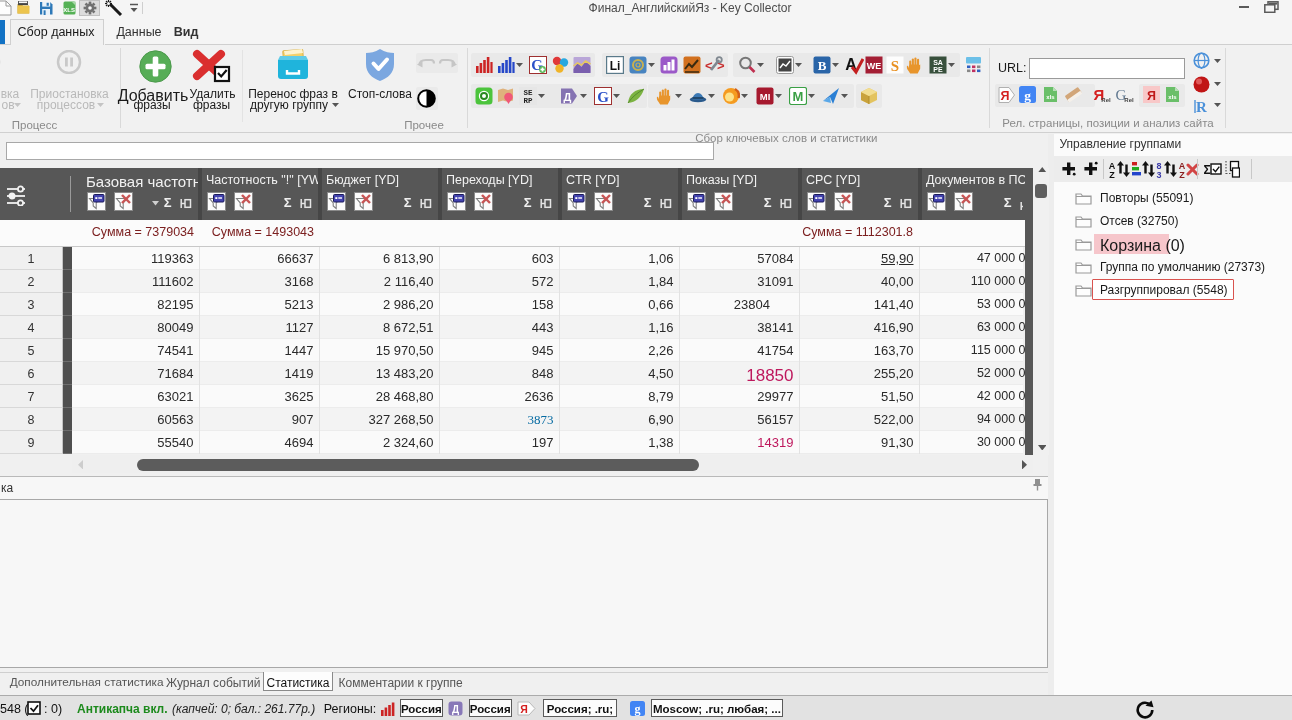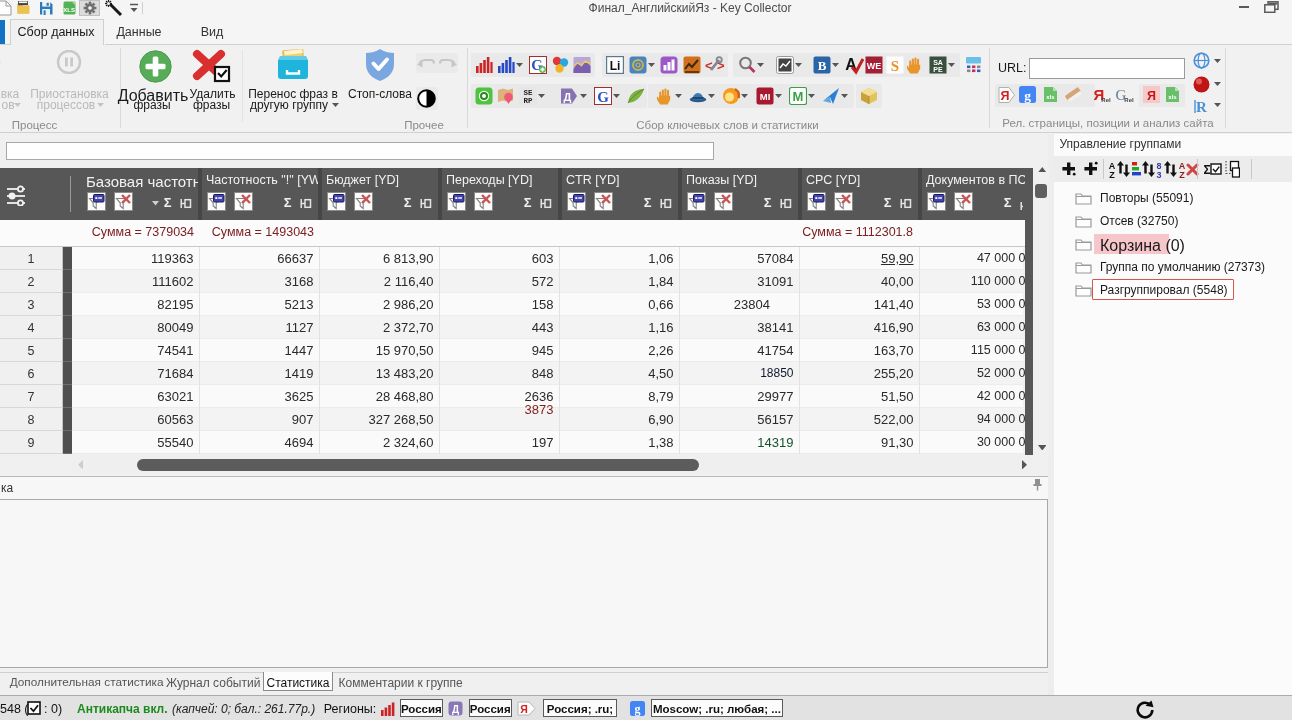--- a/index.html
+++ b/index.html
@@ -61,21 +61,21 @@
 <div style="position:absolute;left:1239px;top:6px;width:10px;height:2px;background:#5a5a5a;"></div>
 <svg style="position:absolute;left:1264px;top:1px;" width="15" height="12" viewBox="0 0 15 12">
     <rect x="4" y="0.8" width="10" height="7.5" fill="none" stroke="#5a5a5a" stroke-width="1.5"></rect>
     <rect x="4.8" y="1.6" width="8.4" height="2" fill="#5a5a5a"></rect>
     <rect x="0.8" y="3.8" width="10" height="7.5" fill="#f5f5f5" stroke="#5a5a5a" stroke-width="1.5"></rect>
   </svg>
 <div style="position:absolute;left:0;top:19.5px;width:4.5px;height:24px;background:#1272c4;"></div>
 <div style="position:absolute;left:9.5px;top:18.5px;width:94px;height:26px;background:#f1f1f1;border:1px solid #cfcfcf;border-bottom:none;"></div>
 <div style="position:absolute;left:56px;top:25.5px;width:300px;margin-left:-150px;text-align:center;font-size:12.5px;color:#1a1a1a;font-weight:normal;white-space:nowrap;line-height:1;">Сбор данных</div>
 <div style="position:absolute;left:139px;top:25.5px;width:300px;margin-left:-150px;text-align:center;font-size:12.5px;color:#333;font-weight:normal;white-space:nowrap;line-height:1;">Данные</div>
-<div style="position:absolute;left:212px;top:25.5px;width:300px;margin-left:-150px;text-align:center;font-size:12.5px;color:#333;font-weight:normal;white-space:nowrap;line-height:1;">Вид</div>
+<div style="position:absolute;left:186px;top:25.5px;width:300px;margin-left:-150px;text-align:center;font-size:12.5px;color:#333;font-weight:bold;white-space:nowrap;line-height:1;">Вид</div>
 <div style="position:absolute;left:0;top:43.5px;width:9.5px;height:1px;background:#cfcfcf;"></div>
 <div style="position:absolute;left:104.5px;top:43.5px;width:1188px;height:1px;background:#cfcfcf;"></div>
 <div style="position:absolute;left:141.5px;top:2px;width:1px;height:12px;background:#cfcfcf;"></div>
 <div style="position:absolute;left:119.6px;top:48px;width:1px;height:80px;background:#d9d9d9;"></div>
 <div style="position:absolute;left:467px;top:48px;width:1px;height:80px;background:#d9d9d9;"></div>
 <div style="position:absolute;left:988.7px;top:48px;width:1px;height:80px;background:#d9d9d9;"></div>
 <div style="position:absolute;left:1224.9px;top:48px;width:1px;height:80px;background:#d9d9d9;"></div>
 <div style="position:absolute;left:241.5px;top:50px;width:1px;height:72px;background:#e3e3e3;"></div>
 <svg style="position:absolute;left:-9px;top:50px;" width="18" height="24" viewBox="0 0 18 24">
     <circle cx="-3" cy="12" r="11" fill="none" stroke="#c9c9c9" stroke-width="2.5"></circle>
@@ -371,21 +371,21 @@
   </svg>
 <svg style="position:absolute;left:841.3px;top:93.5px;" width="7" height="4" viewBox="0 0 7 4">
     <polygon points="0,0 7,0 3.5,4" fill="#555"></polygon>
   </svg>
 <svg style="position:absolute;left:860.3px;top:86.5px;" width="18" height="18" viewBox="0 0 18 18">
     <polygon points="9,1 17,5 17,13 9,17 1,13 1,5" fill="#e3c35e"></polygon>
     <polygon points="1,5 9,9 9,17 1,13" fill="#c9a23c"></polygon>
     <polygon points="9,1 17,5 9,9 1,5" fill="#f2dd90"></polygon>
     <line x1="9" y1="9" x2="9" y2="17" stroke="#a8852c" stroke-width="0.8"></line>
   </svg>
-<div style="position:absolute;left:727.5px;top:120px;width:300px;margin-left:-150px;text-align:center;font-size:11.5px;color:#8a8a8a;font-weight:normal;white-space:nowrap;line-height:1;">Сбор ключевых слов и статистики</div>
+<div style="position:absolute;left:727.5px;top:133px;width:300px;margin-left:-150px;text-align:right;font-size:11.5px;color:#8a8a8a;font-weight:normal;white-space:nowrap;line-height:1;">Сбор ключевых слов и статистики</div>
 <div style="position:absolute;left:998px;top:61.5px;font-size:12.5px;color:#1a1a1a;font-weight:normal;white-space:nowrap;line-height:1;">URL:</div>
 <div style="position:absolute;left:1029px;top:57.5px;width:156px;height:21px;background:#fff;border:1px solid #9a9a9a;"></div>
 <div style="position:absolute;left:995px;top:84px;width:100px;height:23px;background:#e9e9e9;border-radius:2px;"></div>
 <div style="position:absolute;left:1139px;top:84px;width:46px;height:23px;background:#e9e9e9;border-radius:2px;"></div>
 <svg style="position:absolute;left:997.5px;top:86px;" width="18" height="18" viewBox="0 0 18 18">
     <polygon points="1,1.5 11,1.5 16.5,9 11,16.5 1,16.5" fill="#fdfdfd" stroke="#b0b0b0" stroke-width="1"></polygon>
     <text x="7" y="13.5" font-size="12.5" font-weight="bold" fill="#d41e1e" text-anchor="middle" font-family="Liberation Sans">Я</text>
   </svg>
 <svg style="position:absolute;left:1019.2px;top:86px;" width="17" height="17" viewBox="0 0 17 17">
     <rect x="0" y="0" width="17" height="17" rx="2.5" fill="#4285f4"></rect>
@@ -688,21 +688,21 @@
 <div style="position:absolute;right:378.5px;top:298px;font-size:13px;color:#2a2a2a;white-space:nowrap;line-height:1;">141,40</div>
 <div style="position:absolute;left:920px;top:298px;width:104.5px;height:18px;overflow:hidden;">
     <div style="position:absolute;right:-8px;top:0;font-size:12.5px;color:#2a2a2a;white-space:nowrap;line-height:1;">53 000 00</div>
   </div>
 <div style="position:absolute;left:0;top:316px;width:63px;height:23px;background:#f0f0f0;border-right:1px solid #c4c4c4;border-bottom:1px solid #d8d8d8;"></div>
 <div style="position:absolute;left:31px;top:321.5px;width:300px;margin-left:-150px;text-align:center;font-size:12.5px;color:#333;font-weight:normal;white-space:nowrap;line-height:1;">4</div>
 <div style="position:absolute;left:63px;top:316px;width:9px;height:23px;background:#4f4f4f;border-bottom:1px solid #6e6e6e;"></div>
 <div style="position:absolute;left:72px;top:316px;width:951px;height:23px;background:#f3f3f3;border-bottom:1px solid #ececec;"></div>
 <div style="position:absolute;right:1098.5px;top:321px;font-size:13px;color:#2a2a2a;white-space:nowrap;line-height:1;">80049</div>
 <div style="position:absolute;right:978.5px;top:321px;font-size:13px;color:#2a2a2a;white-space:nowrap;line-height:1;">1127</div>
-<div style="position:absolute;right:858.5px;top:321px;font-size:13px;color:#2a2a2a;white-space:nowrap;line-height:1;">2 372,70</div>
+<div style="position:absolute;right:858.5px;top:321px;font-size:13px;color:#2a2a2a;white-space:nowrap;line-height:1;">8 672,51</div>
 <div style="position:absolute;right:738.5px;top:321px;font-size:13px;color:#2a2a2a;white-space:nowrap;line-height:1;">443</div>
 <div style="position:absolute;right:618.5px;top:321px;font-size:13px;color:#2a2a2a;white-space:nowrap;line-height:1;">1,16</div>
 <div style="position:absolute;right:498.5px;top:321px;font-size:13px;color:#2a2a2a;white-space:nowrap;line-height:1;">38141</div>
 <div style="position:absolute;right:378.5px;top:321px;font-size:13px;color:#2a2a2a;white-space:nowrap;line-height:1;">416,90</div>
 <div style="position:absolute;left:920px;top:321px;width:104.5px;height:18px;overflow:hidden;">
     <div style="position:absolute;right:-8px;top:0;font-size:12.5px;color:#2a2a2a;white-space:nowrap;line-height:1;">63 000 00</div>
   </div>
 <div style="position:absolute;left:0;top:339px;width:63px;height:23px;background:#f0f0f0;border-right:1px solid #c4c4c4;border-bottom:1px solid #d8d8d8;"></div>
 <div style="position:absolute;left:31px;top:344.5px;width:300px;margin-left:-150px;text-align:center;font-size:12.5px;color:#333;font-weight:normal;white-space:nowrap;line-height:1;">5</div>
 <div style="position:absolute;left:63px;top:339px;width:9px;height:23px;background:#4f4f4f;border-bottom:1px solid #6e6e6e;"></div>
@@ -719,21 +719,21 @@
   </div>
 <div style="position:absolute;left:0;top:362px;width:63px;height:23px;background:#f0f0f0;border-right:1px solid #c4c4c4;border-bottom:1px solid #d8d8d8;"></div>
 <div style="position:absolute;left:31px;top:367.5px;width:300px;margin-left:-150px;text-align:center;font-size:12.5px;color:#333;font-weight:normal;white-space:nowrap;line-height:1;">6</div>
 <div style="position:absolute;left:63px;top:362px;width:9px;height:23px;background:#4f4f4f;border-bottom:1px solid #6e6e6e;"></div>
 <div style="position:absolute;left:72px;top:362px;width:951px;height:23px;background:#f3f3f3;border-bottom:1px solid #ececec;"></div>
 <div style="position:absolute;right:1098.5px;top:367px;font-size:13px;color:#2a2a2a;white-space:nowrap;line-height:1;">71684</div>
 <div style="position:absolute;right:978.5px;top:367px;font-size:13px;color:#2a2a2a;white-space:nowrap;line-height:1;margin-left:28px;">1419</div>
 <div style="position:absolute;right:858.5px;top:367px;font-size:13px;color:#2a2a2a;white-space:nowrap;line-height:1;">13 483,20</div>
 <div style="position:absolute;right:738.5px;top:367px;font-size:13px;color:#2a2a2a;white-space:nowrap;line-height:1;">848</div>
 <div style="position:absolute;right:618.5px;top:367px;font-size:13px;color:#2a2a2a;white-space:nowrap;line-height:1;">4,50</div>
-<div style="position:absolute;right:498.5px;top:367px;font-size:12px;color:#0f172a;white-space:nowrap;line-height:1;">18850</div>
+<div style="position:absolute;right:498.5px;top:367px;font-size:17px;color:#be185d;white-space:nowrap;line-height:1;">18850</div>
 <div style="position:absolute;right:378.5px;top:367px;font-size:13px;color:#2a2a2a;white-space:nowrap;line-height:1;">255,20</div>
 <div style="position:absolute;left:920px;top:367px;width:104.5px;height:18px;overflow:hidden;">
     <div style="position:absolute;right:-8px;top:0;font-size:12.5px;color:#2a2a2a;white-space:nowrap;line-height:1;">52 000 00</div>
   </div>
 <div style="position:absolute;left:0;top:385px;width:63px;height:23px;background:#f0f0f0;border-right:1px solid #c4c4c4;border-bottom:1px solid #d8d8d8;"></div>
 <div style="position:absolute;left:31px;top:390.5px;width:300px;margin-left:-150px;text-align:center;font-size:12.5px;color:#333;font-weight:normal;white-space:nowrap;line-height:1;">7</div>
 <div style="position:absolute;left:63px;top:385px;width:9px;height:23px;background:#4f4f4f;border-bottom:1px solid #6e6e6e;"></div>
 <div style="position:absolute;left:72px;top:385px;width:951px;height:23px;background:#fafafa;border-bottom:1px solid #ececec;"></div>
 <div style="position:absolute;right:1098.5px;top:390px;font-size:13px;color:#2a2a2a;white-space:nowrap;line-height:1;">63021</div>
 <div style="position:absolute;right:978.5px;top:390px;font-size:13px;color:#2a2a2a;white-space:nowrap;line-height:1;">3625</div>
@@ -745,37 +745,37 @@
 <div style="position:absolute;left:920px;top:390px;width:104.5px;height:18px;overflow:hidden;">
     <div style="position:absolute;right:-8px;top:0;font-size:12.5px;color:#2a2a2a;white-space:nowrap;line-height:1;">42 000 00</div>
   </div>
 <div style="position:absolute;left:0;top:408px;width:63px;height:23px;background:#f0f0f0;border-right:1px solid #c4c4c4;border-bottom:1px solid #d8d8d8;"></div>
 <div style="position:absolute;left:31px;top:413.5px;width:300px;margin-left:-150px;text-align:center;font-size:12.5px;color:#333;font-weight:normal;white-space:nowrap;line-height:1;">8</div>
 <div style="position:absolute;left:63px;top:408px;width:9px;height:23px;background:#4f4f4f;border-bottom:1px solid #6e6e6e;"></div>
 <div style="position:absolute;left:72px;top:408px;width:951px;height:23px;background:#f3f3f3;border-bottom:1px solid #ececec;"></div>
 <div style="position:absolute;right:1098.5px;top:413px;font-size:13px;color:#2a2a2a;white-space:nowrap;line-height:1;">60563</div>
 <div style="position:absolute;right:978.5px;top:413px;font-size:13px;color:#2a2a2a;white-space:nowrap;line-height:1;">907</div>
 <div style="position:absolute;right:858.5px;top:413px;font-size:13px;color:#2a2a2a;white-space:nowrap;line-height:1;">327 268,50</div>
-<div style="position:absolute;right:738.5px;top:403px;font-size:13px;color:#7f1d1d;white-space:nowrap;line-height:1;">3873</div>
+<div style="position:absolute;right:738.5px;top:413px;font-size:13px;color:#0369a1;white-space:nowrap;line-height:1;font-family:Liberation Serif, serif;">3873</div>
 <div style="position:absolute;right:618.5px;top:413px;font-size:13px;color:#2a2a2a;white-space:nowrap;line-height:1;">6,90</div>
 <div style="position:absolute;right:498.5px;top:413px;font-size:13px;color:#2a2a2a;white-space:nowrap;line-height:1;">56157</div>
 <div style="position:absolute;right:378.5px;top:413px;font-size:13px;color:#2a2a2a;white-space:nowrap;line-height:1;">522,00</div>
 <div style="position:absolute;left:920px;top:413px;width:104.5px;height:18px;overflow:hidden;">
     <div style="position:absolute;right:-8px;top:0;font-size:12.5px;color:#2a2a2a;white-space:nowrap;line-height:1;">94 000 00</div>
   </div>
 <div style="position:absolute;left:0;top:431px;width:63px;height:23px;background:#f0f0f0;border-right:1px solid #c4c4c4;border-bottom:1px solid #d8d8d8;"></div>
 <div style="position:absolute;left:31px;top:436.5px;width:300px;margin-left:-150px;text-align:center;font-size:12.5px;color:#333;font-weight:normal;white-space:nowrap;line-height:1;">9</div>
 <div style="position:absolute;left:63px;top:431px;width:9px;height:23px;background:#4f4f4f;border-bottom:1px solid #6e6e6e;"></div>
 <div style="position:absolute;left:72px;top:431px;width:951px;height:23px;background:#fafafa;border-bottom:1px solid #ececec;"></div>
 <div style="position:absolute;right:1098.5px;top:436px;font-size:13px;color:#2a2a2a;white-space:nowrap;line-height:1;">55540</div>
 <div style="position:absolute;right:978.5px;top:436px;font-size:13px;color:#2a2a2a;white-space:nowrap;line-height:1;">4694</div>
 <div style="position:absolute;right:858.5px;top:436px;font-size:13px;color:#2a2a2a;white-space:nowrap;line-height:1;">2 324,60</div>
 <div style="position:absolute;right:738.5px;top:436px;font-size:13px;color:#2a2a2a;white-space:nowrap;line-height:1;">197</div>
 <div style="position:absolute;right:618.5px;top:436px;font-size:13px;color:#2a2a2a;white-space:nowrap;line-height:1;">1,38</div>
-<div style="position:absolute;right:498.5px;top:436px;font-size:13px;color:#14532d;white-space:nowrap;line-height:1;margin-left:8px;">14319</div>
+<div style="position:absolute;right:498.5px;top:436px;font-size:13px;color:#be185d;white-space:nowrap;line-height:1;margin-left:8px;">14319</div>
 <div style="position:absolute;right:378.5px;top:436px;font-size:13px;color:#2a2a2a;white-space:nowrap;line-height:1;">91,30</div>
 <div style="position:absolute;left:920px;top:436px;width:104.5px;height:18px;overflow:hidden;">
     <div style="position:absolute;right:-8px;top:0;font-size:12.5px;color:#2a2a2a;white-space:nowrap;line-height:1;">30 000 00</div>
   </div>
 <div style="position:absolute;left:199px;top:247px;width:1px;height:207px;background:#e2e2e2;"></div>
 <div style="position:absolute;left:319px;top:247px;width:1px;height:207px;background:#e2e2e2;"></div>
 <div style="position:absolute;left:439px;top:247px;width:1px;height:207px;background:#e2e2e2;"></div>
 <div style="position:absolute;left:559px;top:247px;width:1px;height:207px;background:#e2e2e2;"></div>
 <div style="position:absolute;left:679px;top:247px;width:1px;height:207px;background:#e2e2e2;"></div>
 <div style="position:absolute;left:799px;top:247px;width:1px;height:207px;background:#e2e2e2;"></div>

